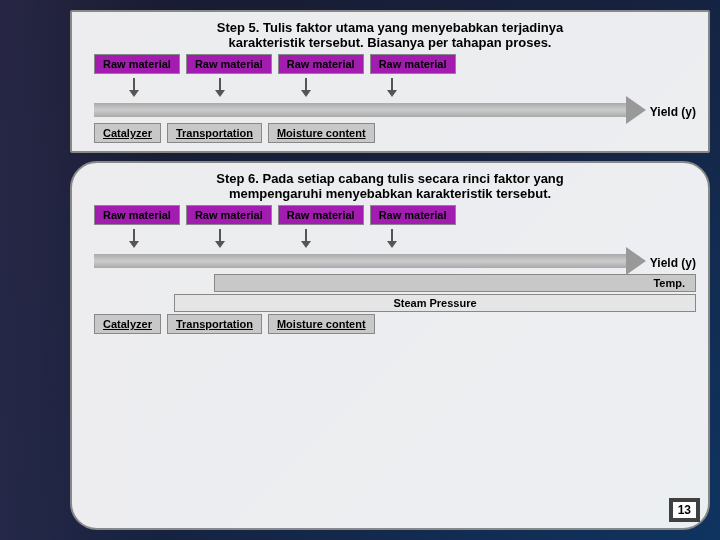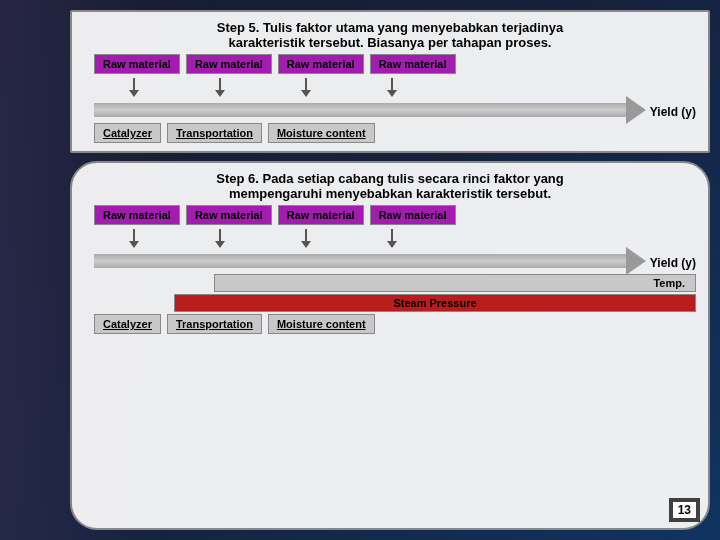--- a/index.html
+++ b/index.html
@@ -184,21 +184,21 @@
       margin-left: 130px;
       margin-bottom: 2px;
     }
 
     .steam-label {
       font-size: 11px;
       font-weight: bold;
       color: #000;
       text-align: center;
       padding: 2px 10px;
-      background: #b91c1c;
+      background: #e5e5e5;
       border: 1px solid #888;
       margin-left: 90px;
       margin-bottom: 2px;
     }
   </style>
 </head>
 <body>
 
 <div class="bg-image"></div>
 <div class="chess-figure"></div>

